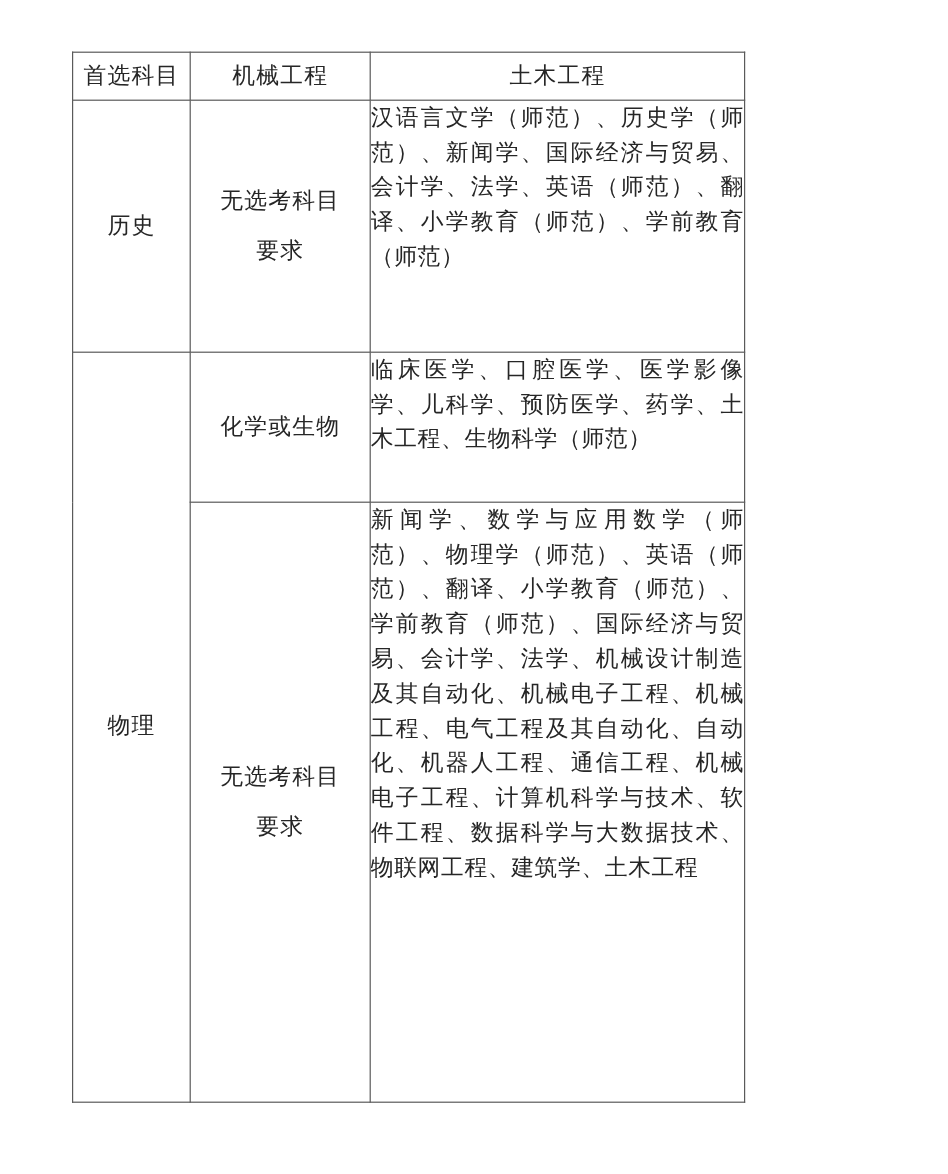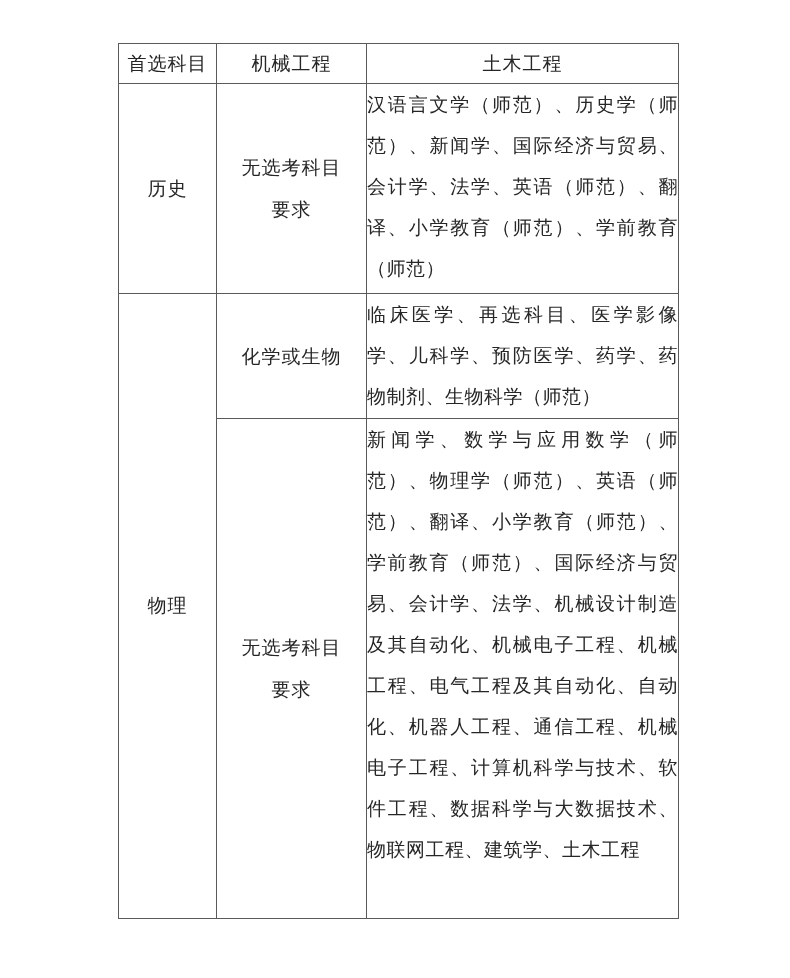--- a/index.html
+++ b/index.html
@@ -9,21 +9,21 @@
   }
   .page {
     position: relative;
     width: 790px;
     height: 978px;
     background: #ffffff;
     font-family: "Liberation Serif", "DejaVu Serif", serif;
     color: #262626;
     overflow: hidden;
     box-sizing: border-box;
-    padding: 43px 0 0 118px;
+    padding: 43px 0 0 60px;
   }
   table.subjects-table {
     border-collapse: collapse;
     table-layout: fixed;
     width: 560px;
   }
   table.subjects-table td,
   table.subjects-table th {
     border: 1px solid #5a5a5a;
     padding: 0;
@@ -58,21 +58,21 @@
     width: 110px;
     letter-spacing: 1px;
     line-height: 41.6px;
     vertical-align: middle;
   }
   td.c-majors {
     text-align: justify;
     vertical-align: top;
     padding: 0 8px 0 11px;
     letter-spacing: 0.5px;
-    line-height: 41px;
+    line-height: 29px;
     word-break: normal;
     overflow: hidden;
     margin-left: 32px;
   }
 </style>
 </head>
 <body>
 
 <div class="page">
   <table class="subjects-table">
@@ -94,21 +94,21 @@
           <span class="narrow">无选考科目要求</span>
         </td>
         <td class="c-majors">汉语言文学（师范）、历史学（师范）、新闻学、国际经济与贸易、会计学、法学、英语（师范）、翻译、小学教育（师范）、学前教育（师范）</td>
       </tr>
 
       <tr class="row-physics-a">
         <td class="c-center" rowspan="2">物理</td>
         <td class="c-center">
           <span class="narrow">化学或生物</span>
         </td>
-        <td class="c-majors">临床医学、再选科目、医学影像学、儿科学、预防医学、药学、药物制剂、生物科学（师范）</td>
+        <td class="c-majors">临床医学、口腔医学、医学影像学、儿科学、预防医学、药学、土木工程、生物科学（师范）</td>
       </tr>
 
       <tr class="row-physics-b">
         <td class="c-center">
           <span class="narrow">无选考科目要求</span>
         </td>
         <td class="c-majors">新闻学、数学与应用数学（师范）、物理学（师范）、英语（师范）、翻译、小学教育（师范）、学前教育（师范）、国际经济与贸易、会计学、法学、机械设计制造及其自动化、机械电子工程、机械工程、电气工程及其自动化、自动化、机器人工程、通信工程、机械电子工程、计算机科学与技术、软件工程、数据科学与大数据技术、物联网工程、建筑学、土木工程</td>
       </tr>
     </tbody>
   </table>

